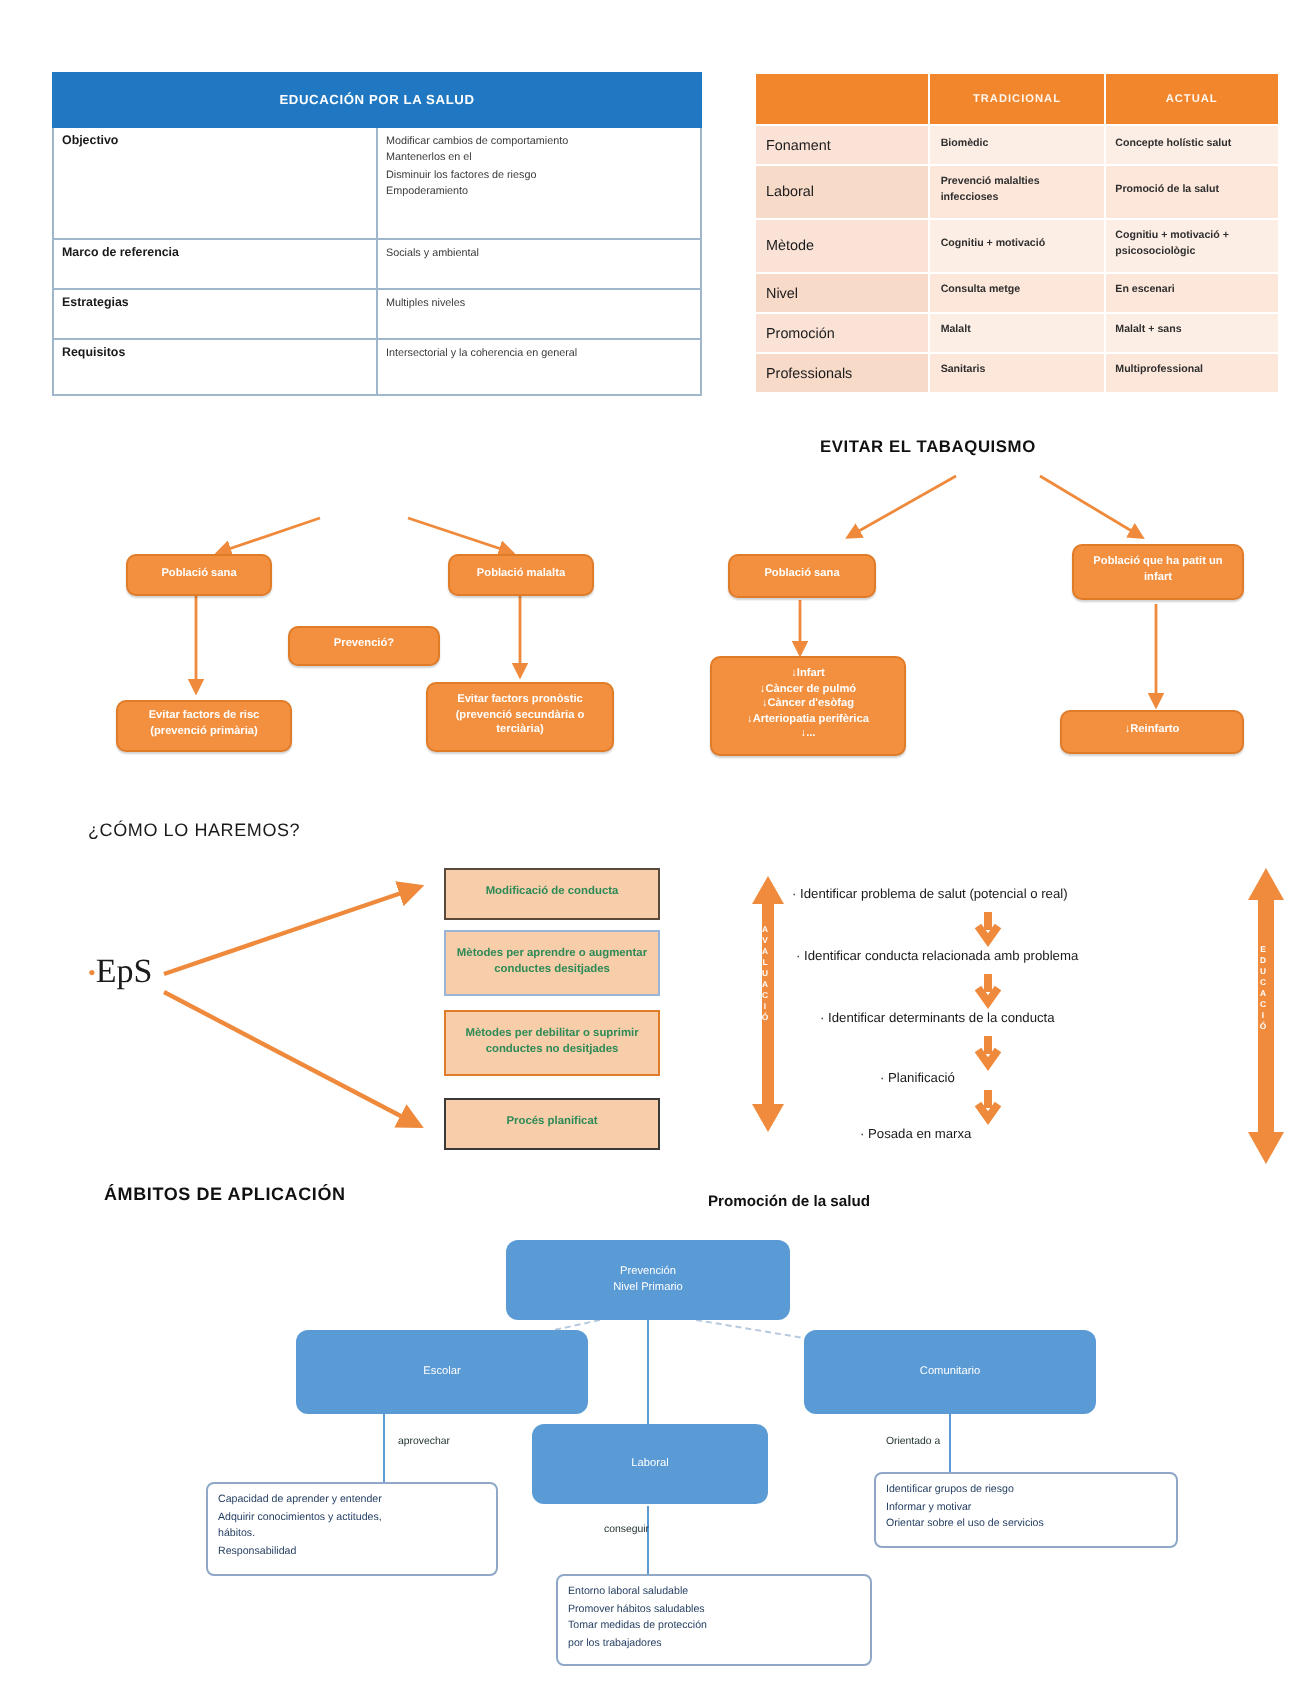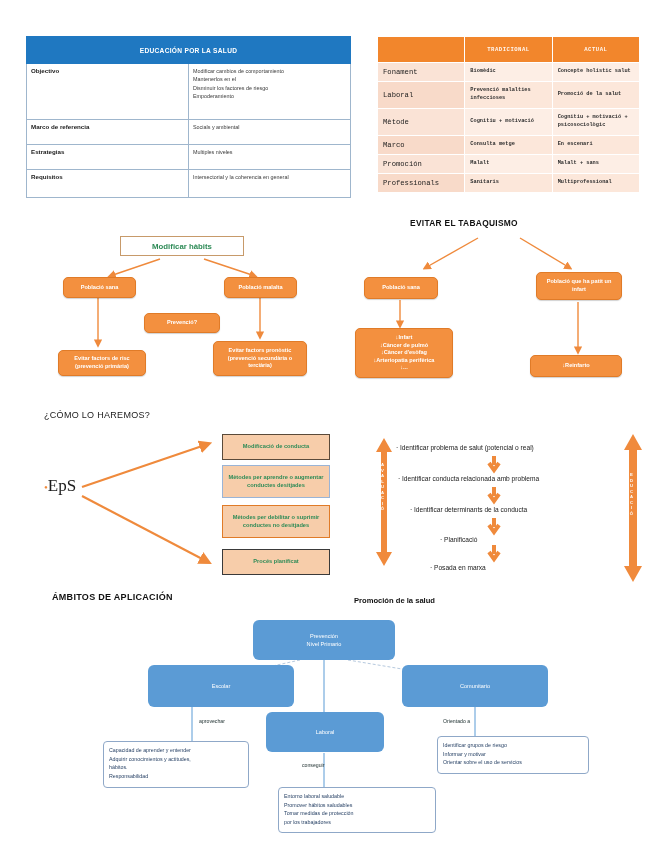--- a/index.html
+++ b/index.html
@@ -13,21 +13,21 @@
   .tbl td,.tbl th{border:1px solid #9fb6cd;vertical-align:top;padding:3px 4px;}
 
   .t1{left:26px;top:36px;width:325px;height:161px;}
   .t1 .hdr{background:#1f78c1;color:#fff;text-align:center;font-weight:bold;
            font-size:6.6px;letter-spacing:.3px;height:20px;vertical-align:middle;border:1px solid #1f78c1;}
   .t1 .lbl{width:40%;font-weight:bold;font-size:6.2px;color:#1a1a1a;}
   .t1 .val{font-size:5.4px;color:#3a3a3a;line-height:1.55;}
 
   .t2{left:377px;top:36px;width:263px;height:160px;}
   .t2 table{border-collapse:collapse;width:100%;table-layout:fixed;}
-  .t2 td{border:1px solid #ffffff;padding:5px 5px;vertical-align:middle;font-family:Liberation Mono, monospace;}
+  .t2 td{border:1px solid #ffffff;padding:5px 5px;vertical-align:middle;}
   .t2 .hrow td{background:#f2862c;color:#fff6ef;font-size:5.6px;font-weight:bold;
                text-align:center;letter-spacing:.5px;height:15px;}
   .t2 .corner{background:#f2862c;}
   .t2 .rlbl{background:#fae3d6;font-size:7.2px;color:#1c1c1c;width:36%;}
   .t2 .rv{background:#fdeee5;font-size:5.3px;color:#2e2e2e;line-height:1.5;font-weight:bold;}
   .t2 .alt .rlbl{background:#f8dac9;}
   .t2 .alt .rv{background:#fce7da;}
 
   
   .obox{background:#f3903f;border:1px solid #e07b28;border-radius:5px;
@@ -98,21 +98,21 @@
         <td class="rlbl">Laboral</td>
         <td class="rv ml">Prevenció malalties infeccioses</td>
         <td class="rv ml">Promoció de la salut</td>
       </tr>
       <tr style="height:26px">
         <td class="rlbl">Mètode</td>
         <td class="rv ml">Cognitiu + motivació</td>
         <td class="rv ml">Cognitiu + motivació + psicosociològic</td>
       </tr>
       <tr class="alt">
-        <td class="rlbl">Marco</td>
+        <td class="rlbl">Nivel</td>
         <td class="rv ml">Consulta metge</td>
         <td class="rv ml">En escenari</td>
       </tr>
       <tr>
         <td class="rlbl">Promoción</td>
         <td class="rv ml">Malalt</td>
         <td class="rv ml">Malalt + sans</td>
       </tr>
       <tr class="alt">
         <td class="rlbl">Professionals</td>
@@ -152,22 +152,20 @@
     <path d="M494,545 l0,9 m-5,-2 l5,7 l5,-7" stroke="#ef8a3c" stroke-width="4" fill="none"></path>
 
     <path d="M300,660 L245,672" stroke="#b6c9de" stroke-width="1" fill="none" stroke-dasharray="3,2"></path>
     <path d="M348,660 L420,672" stroke="#b6c9de" stroke-width="1" fill="none" stroke-dasharray="3,2"></path>
     <path d="M324,660 L324,712" stroke="#5b9bd5" stroke-width="1" fill="none"></path>
     <path d="M192,706 L192,742" stroke="#5b9bd5" stroke-width="1" fill="none"></path>
     <path d="M475,706 L475,736" stroke="#5b9bd5" stroke-width="1" fill="none"></path>
     <path d="M324,753 L324,788" stroke="#5b9bd5" stroke-width="1" fill="none"></path>
   </svg>
 
-  <div class="abs" style="left:120px;top:236px;width:124px;height:20px;background:#fff;border:1px solid #c79a6a;
-       display:flex;align-items:center;justify-content:center;color:#2e8b57;font-weight:bold;font-size:7.8px;">Modificar hàbits</div>
 
   <div class="abs obox" style="left:63px;top:277px;width:73px;height:21px;">Població sana</div>
   <div class="abs obox" style="left:224px;top:277px;width:73px;height:21px;">Població malalta</div>
   <div class="abs obox" style="left:144px;top:313px;width:76px;height:20px;">Prevenció?</div>
   <div class="abs obox ml" style="left:58px;top:350px;width:88px;height:26px;">Evitar factors de risc (prevenció primària)</div>
   <div class="abs obox ml" style="left:213px;top:341px;width:94px;height:35px;">Evitar factors pronòstic (prevenció secundària o terciària)</div>
 
   <div class="abs hdg" style="left:410px;top:218px;width:180px;font-size:8.4px;letter-spacing:.3px;">EVITAR EL TABAQUISMO</div>
   <div class="abs obox" style="left:364px;top:277px;width:74px;height:22px;">Població sana</div>
   <div class="abs obox ml" style="left:536px;top:272px;width:86px;height:28px;">Població que ha patit un infart</div>

